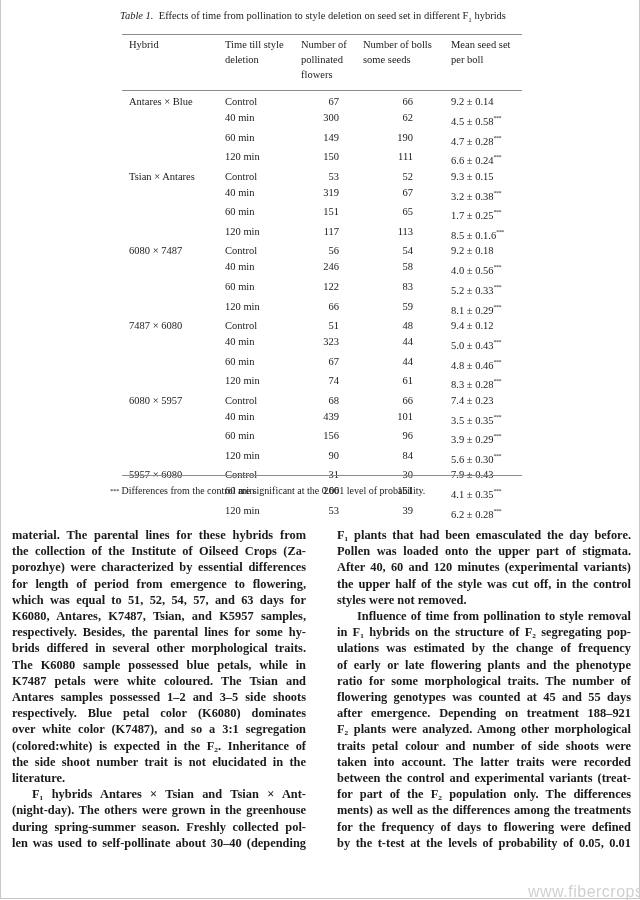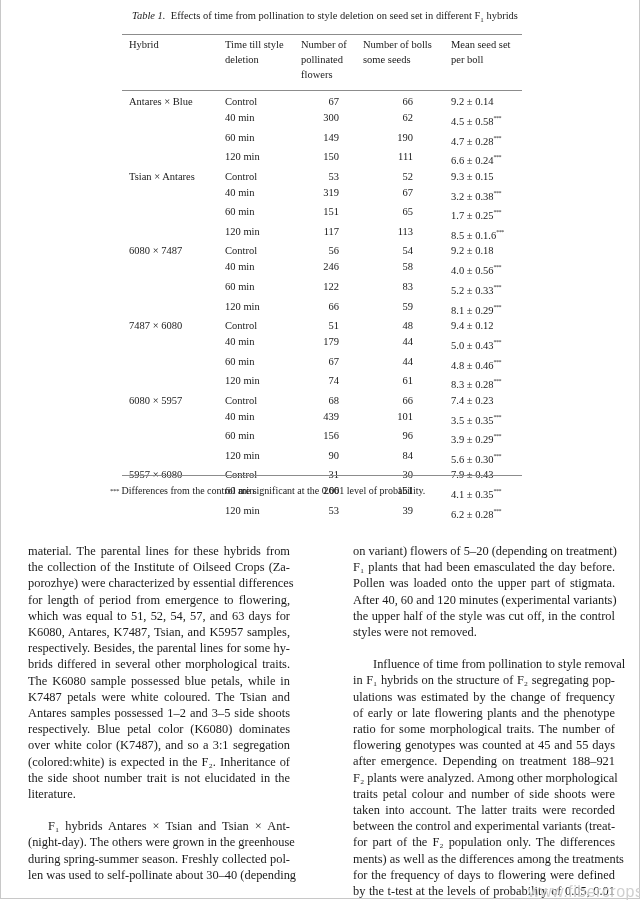--- a/index.html
+++ b/index.html
@@ -6,21 +6,21 @@
   body {
     width: 640px; height: 900px; background: #ffffff; overflow: hidden;
     font-family: "Liberation Serif", "DejaVu Serif", serif; color: #1a1a1a;
     position: relative;
   }
   .page-frame {
     position: absolute; left: 0; top: 0; width: 638px; height: 898px;
     border: 1px solid #c8c8c8; border-top: none;
   }
   .caption {
-    position: absolute; left: 132px; top: 10px; width: 420px;
+    position: absolute; left: 120px; top: 10px; width: 420px;
     font-size: 10.5px; white-space: nowrap;
   }
   .caption .lbl { font-style: italic; }
   .caption sub { font-size: 7px; }
   .rule { position: absolute; left: 122px; width: 400px; height: 0; border-top: 1.5px solid #8c8c8c; }
   .rule.top { top: 34px; }
   .rule.mid { top: 90px; }
   .rule.bot { top: 475px; }
   table.t {
     position: absolute; left: 122px; border-collapse: collapse; font-size: 10.5px;
@@ -42,21 +42,21 @@
     position: absolute; left: 110px; top: 485px; font-size: 10px; white-space: nowrap;
   }
   .footnote .sig { vertical-align: 1px; font-size: 7px; }
   .col {
     position: absolute; top: 527px; width: 294px;
     font-size: 12.4px; line-height: 16.2px; text-align: justify;
     hyphens: manual;
   }
   .col.left { left: 12px; }
   .col.right { left: 337px; }
-  .col p { margin: 16px; }
+  .col p { margin: 0; font-weight: bold; }
   .col .line { display: block; text-align: justify; text-align-last: justify; white-space: nowrap; }
   .col .line.last { text-align-last: left; }
   .watermark {
     position: absolute; left: 528px; top: 883px; font-size: 16px; color: #d0d0d0;
     font-family: "Liberation Sans", "DejaVu Sans", sans-serif; letter-spacing: 0.5px;
   }
 </style>
 </head>
 <body>
 
@@ -187,21 +187,21 @@
       <tr>
         <td class="c1"><span>7487 × 6080</span></td>
         <td class="c2"><span>Control</span></td>
         <td class="c3n"><span>51</span></td>
         <td class="c4n"><span>48</span></td>
         <td class="c5"><span>9.4 ± 0.12</span></td>
       </tr>
       <tr>
         <td class="c1"><span></span></td>
         <td class="c2"><span>40 min</span></td>
-        <td class="c3n"><span>179</span></td>
+        <td class="c3n"><span>323</span></td>
         <td class="c4n"><span>44</span></td>
         <td class="c5"><span>5.0 ± 0.43</span><span class="sig">***</span></td>
       </tr>
       <tr>
         <td class="c1"><span></span></td>
         <td class="c2"><span>60 min</span></td>
         <td class="c3n"><span>67</span></td>
         <td class="c4n"><span>44</span></td>
         <td class="c5"><span>4.8 ± 0.46</span><span class="sig">***</span></td>
       </tr>
@@ -291,21 +291,20 @@
     </p>
     <p>
       <span class="line" style="padding-left: 20px;">F₁ hybrids Antares × Tsian and Tsian × Ant-</span>
       <span class="line">(night-day). The others were grown in the greenhouse</span>
       <span class="line">during spring-summer season. Freshly collected pol-</span>
       <span class="line last" style="text-align-last: justify;">len was used to self-pollinate about 30–40 (depending</span>
     </p>
   </div>
 <div class="col right" id="colR">
     <p>
-      <span class="line">on variant) flowers of 5–20 (depending on treatment)</span>
       <span class="line">F₁ plants that had been emasculated the day before.</span>
       <span class="line">Pollen was loaded onto the upper part of stigmata.</span>
       <span class="line">After 40, 60 and 120 minutes (experimental variants)</span>
       <span class="line">the upper half of the style was cut off, in the control</span>
       <span class="line last">styles were not removed.</span>
     </p>
     <p>
       <span class="line" style="padding-left: 20px;">Influence of time from pollination to style removal</span>
       <span class="line">in F₁ hybrids on the structure of F₂ segregating pop-</span>
       <span class="line">ulations was estimated by the change of frequency</span>

